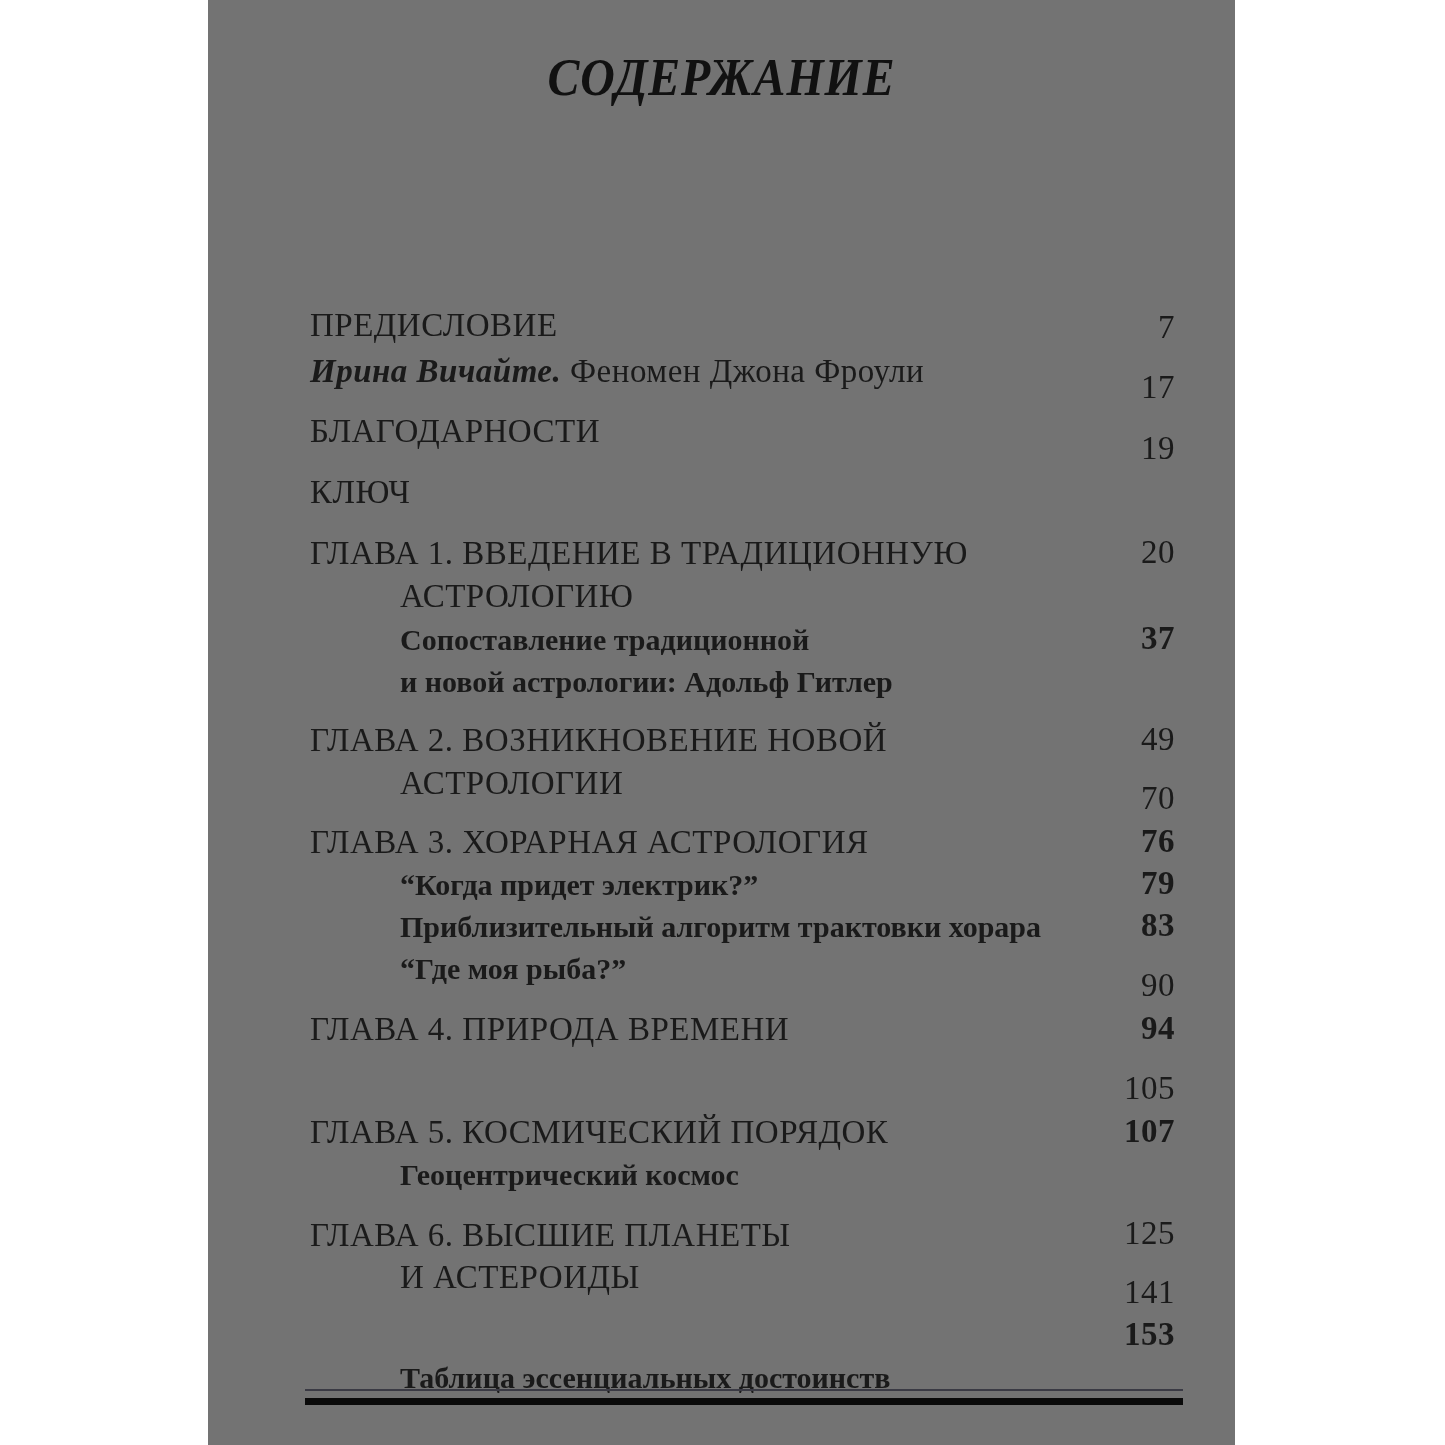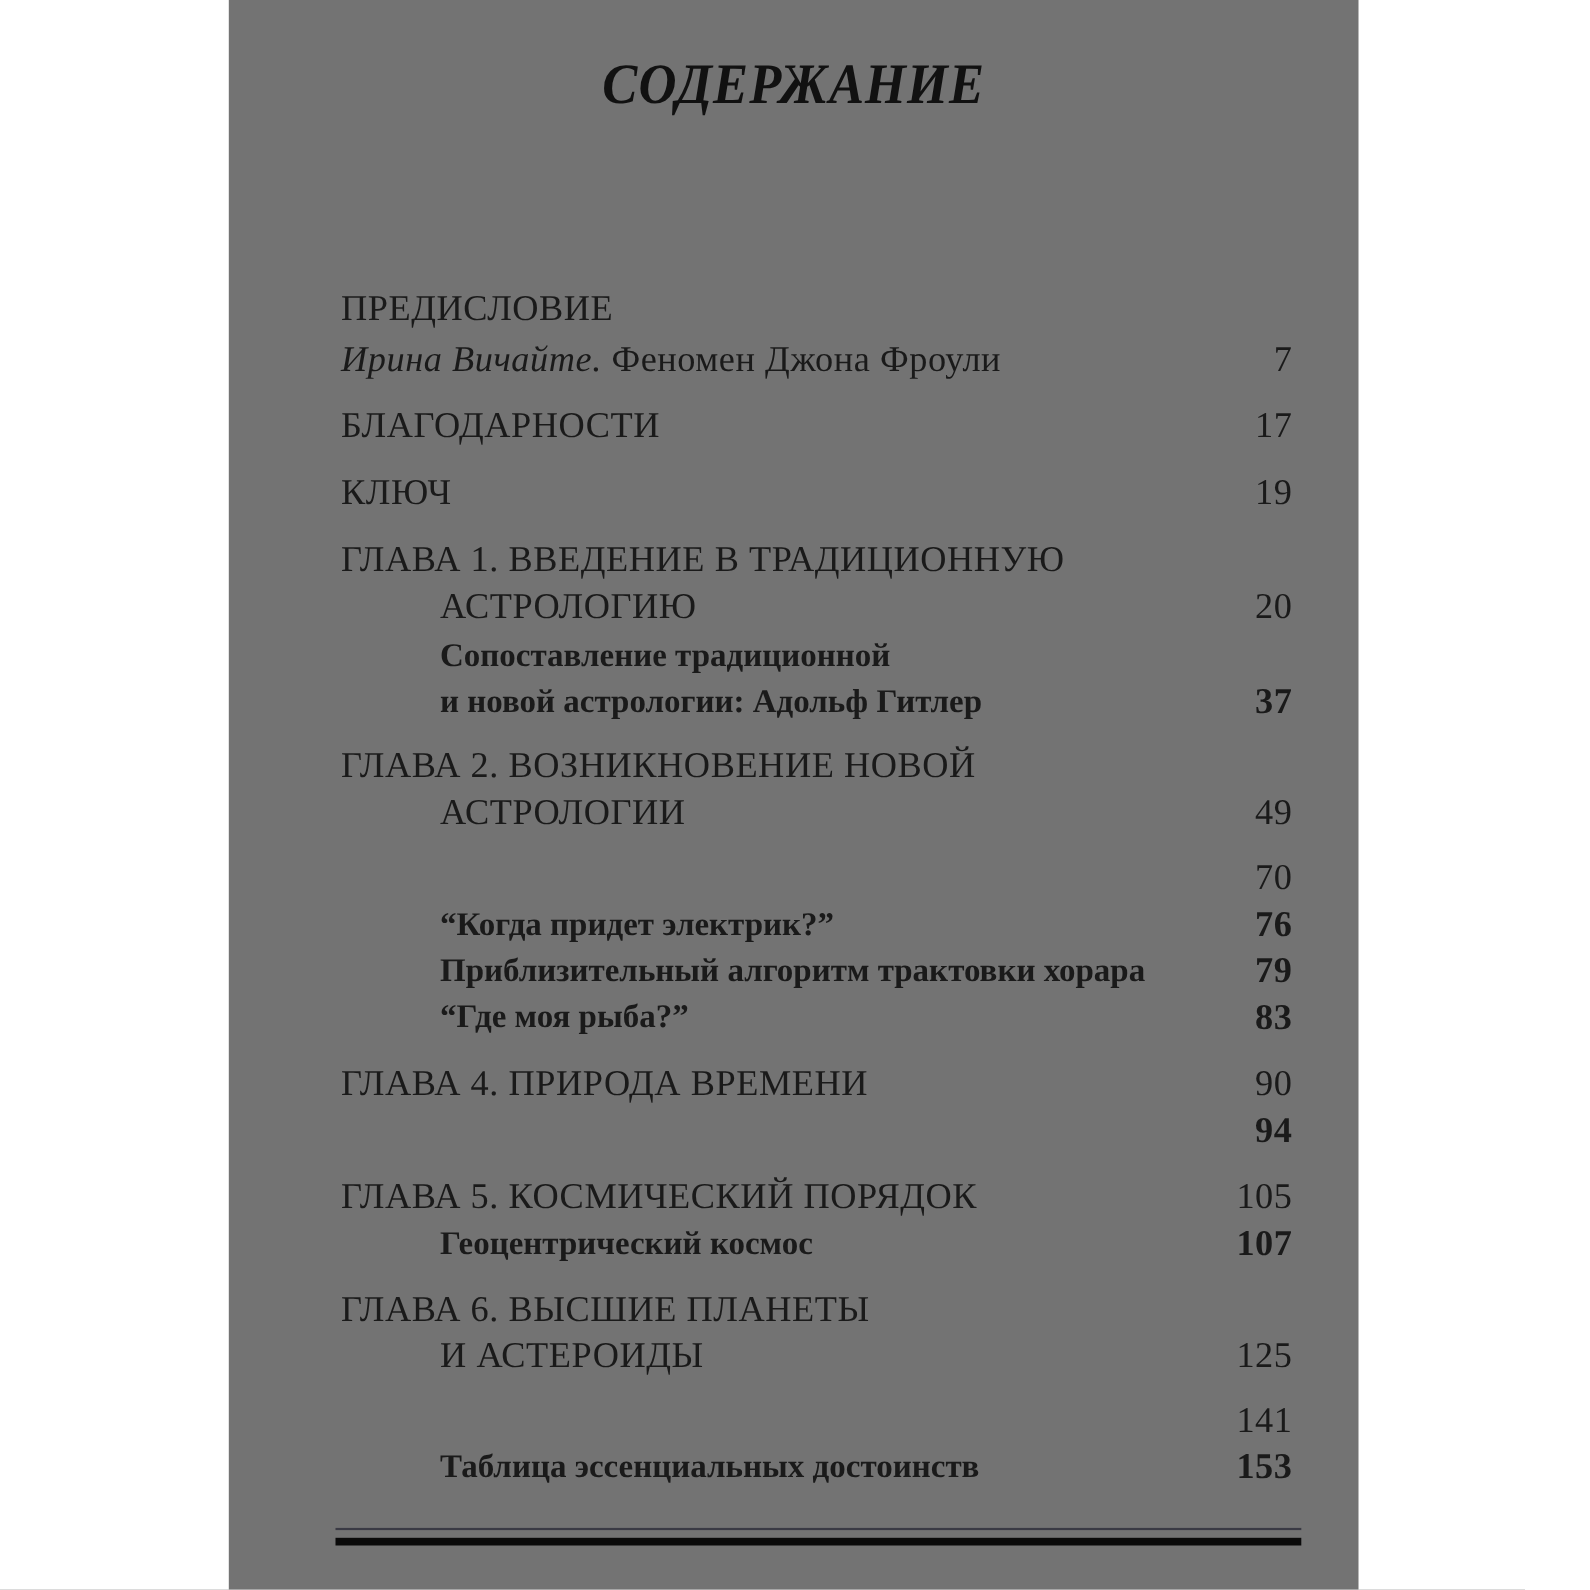--- a/index.html
+++ b/index.html
@@ -45,37 +45,38 @@
       left: 0;
       width: 873px;
       height: 42px;
       line-height: 42px;
     }
     .row .label {
       position: absolute;
       left: 0;
       white-space: nowrap;
       transform-origin: left center;
+      margin-top: 44px;
     }
     .row .page-num {
       position: absolute;
       right: 8px;
       text-align: right;
       white-space: nowrap;
     }
     .big {
       font-size: 33px;
       letter-spacing: 0.5px;
     }
     .small {
       font-size: 30px;
       font-weight: bold;
     }
     .indent { left: 90px !important; }
-    .italic { font-style: italic; }
+    .italic { font-style: italic; font-weight: bold; }
     .rule-thin {
       position: absolute;
       left: 97px;
       width: 878px;
       top: 1389px;
       height: 2px;
       background: #3a3a44;
     }
     .rule-thick {
       position: absolute;
@@ -138,20 +139,21 @@
       <span class="label">ГЛАВА 2. ВОЗНИКНОВЕНИЕ НОВОЙ</span>
       <span class="page-num"></span>
     </div>
 
     <div class="row big" style="top:718px">
       <span class="label indent">АСТРОЛОГИИ</span>
       <span class="page-num">49</span>
     </div>
 
     <div class="row big" style="top:777px">
+      <span class="label">ГЛАВА 3. ХОРАРНАЯ АСТРОЛОГИЯ</span>
       <span class="page-num">70</span>
     </div>
 
     <div class="row small" style="top:820px">
       <span class="label indent">“Когда придет электрик?”</span>
       <span class="page-num big">76</span>
     </div>
 
     <div class="row small" style="top:862px">
       <span class="label indent">Приблизительный алгоритм трактовки хорара</span>

